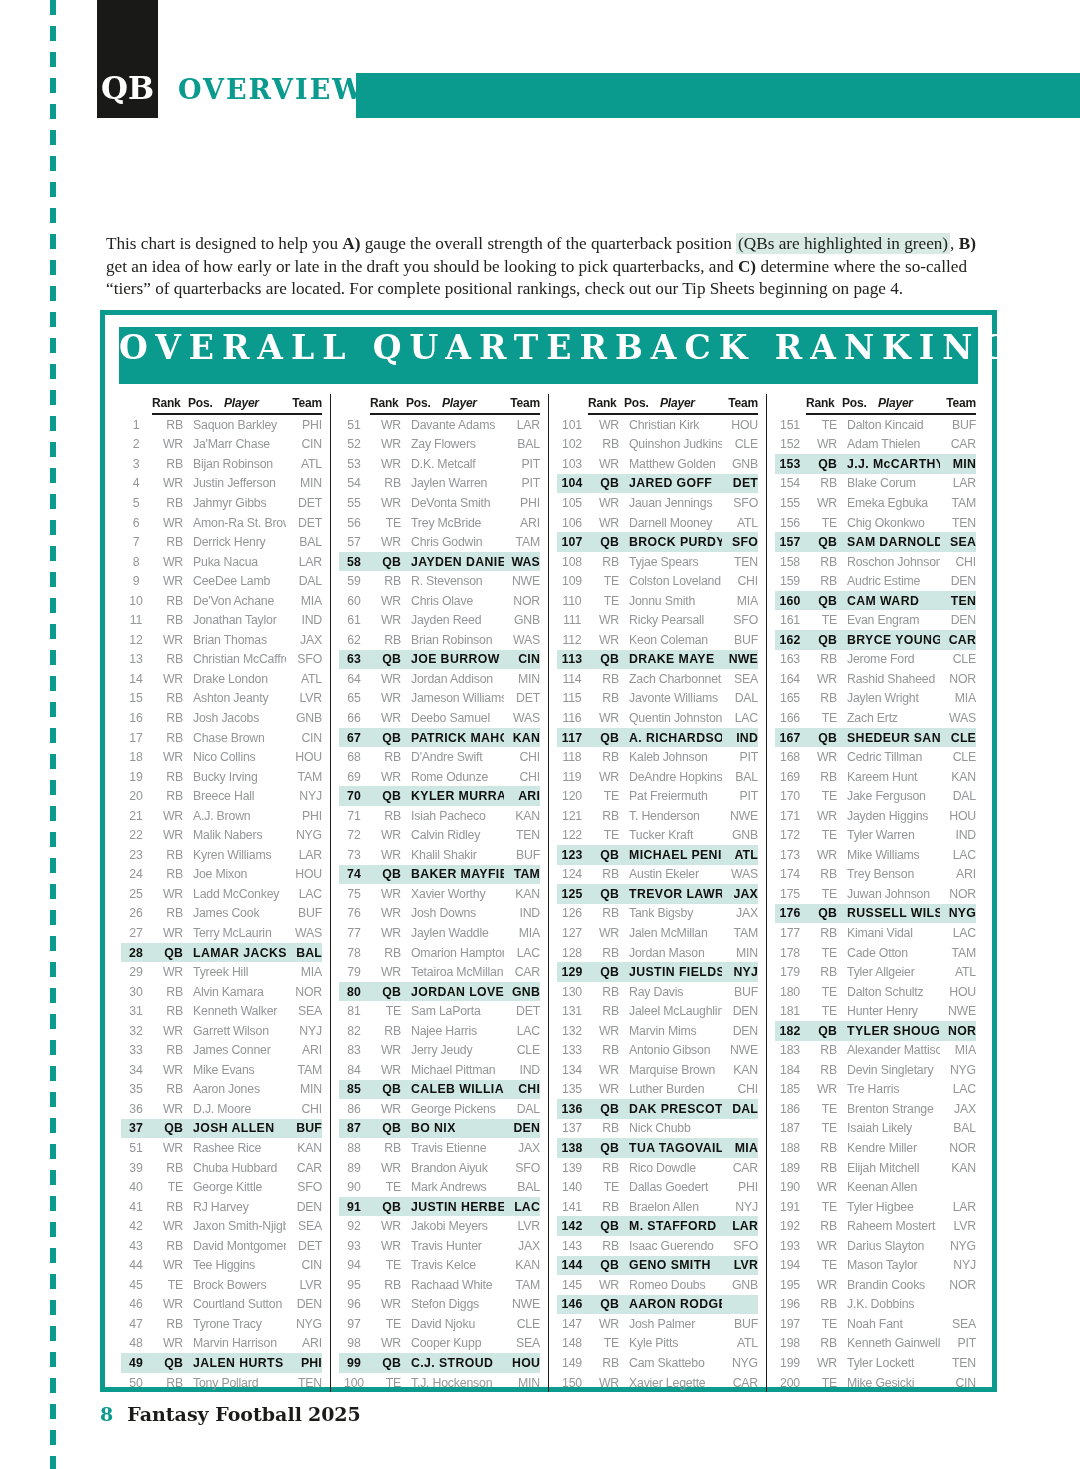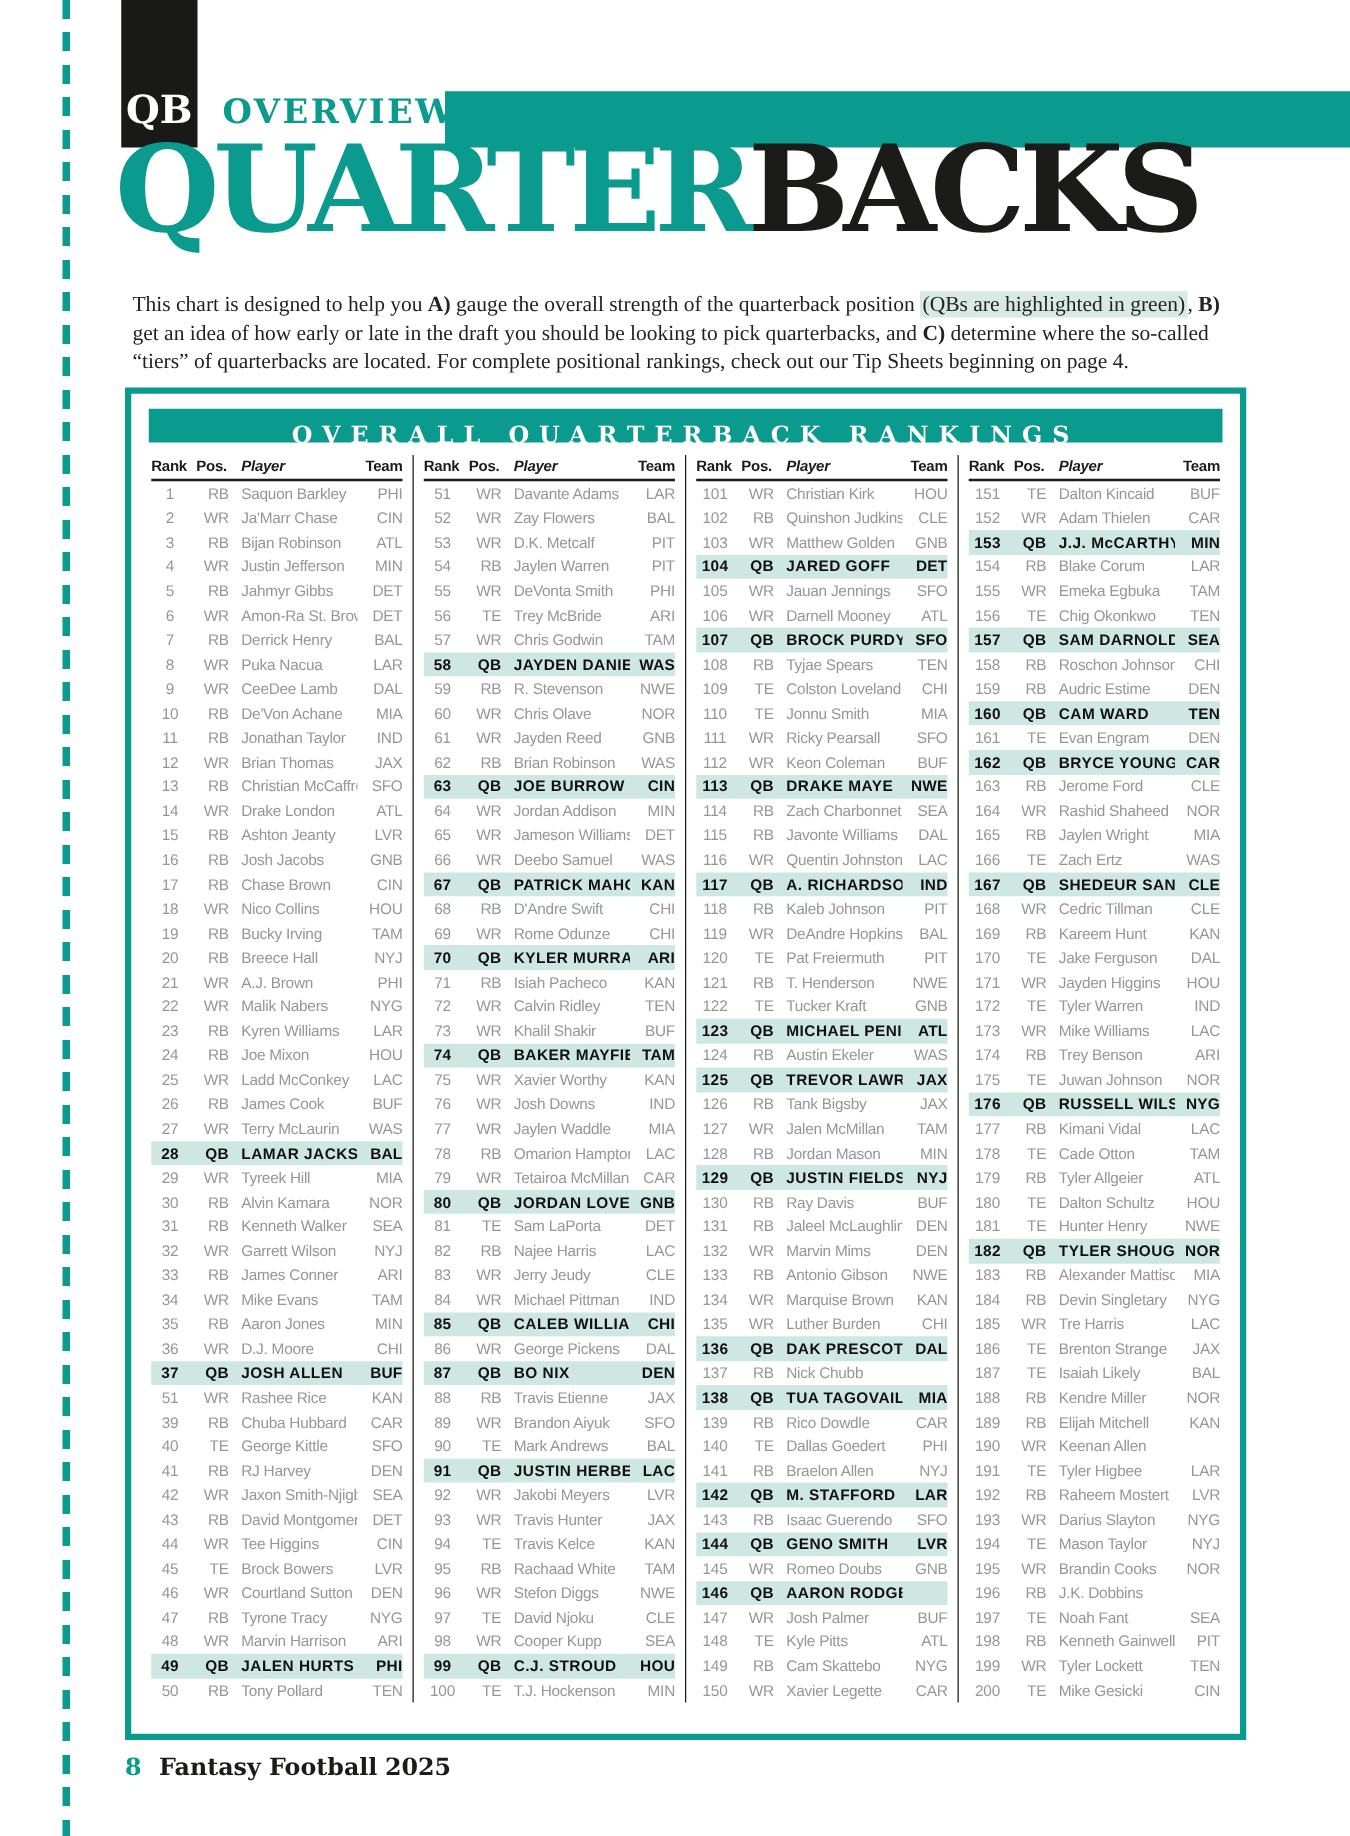--- a/index.html
+++ b/index.html
@@ -24,30 +24,30 @@
   .big-title .t2{color:#1b1b19;}
 
   .intro{position:absolute;left:100px;top:227px;width:892px;margin:6px;
     font-family:"Liberation Serif",serif;font-size:17.2px;line-height:22.5px;color:#222220;}
   .intro .b{font-weight:bold;}
   .intro .hl{background:#d8eae3;padding:1px 2px;}
 
   
   .table-box{position:absolute;left:100px;top:310px;width:897px;height:1082px;
     border:5px solid #0a9a8e;box-sizing:border-box;padding:12px 14px 0 14px;background:#fff;}
-  .table-title{background:#0a9a8e;color:#ffffff;height:27px;line-height:42px;text-align:center;
-    font-family:"DejaVu Serif",serif;font-weight:bold;font-size:19px;letter-spacing:8px;white-space:nowrap;}
+  .table-title{background:#0a9a8e;color:#ffffff;height:57px;line-height:42px;
+    font-family:"DejaVu Serif",serif;font-weight:bold;font-size:33px;letter-spacing:8px;white-space:nowrap;}
   .columns{display:flex;margin-top:10px;}
   .col{flex:1;padding:0 8px;min-width:0;}
   .col + .col{border-left:1.5px solid #1b1b19;}
   .col:first-child{padding-left:2px;}
   .col:last-child{padding-right:2px;}
 
   .col-header{display:flex;align-items:flex-end;font-weight:bold;font-size:12px;color:#1b1b19;
-    border-bottom:2.5px solid #1b1b19;padding:2px 0 3px 0;letter-spacing:-0.2px;}
+    border-bottom:2.5px solid #1b1b19;padding:2px 0 3px 0;letter-spacing:-0.2px;margin-left:31px;}
   .col-header .c1{width:30px;text-align:left;}
   .col-header .c2{width:32px;text-align:left;padding-left:6px;box-sizing:border-box;}
   .col-header .c3{flex:1;padding-left:10px;font-style:italic;}
   .col-header .c4{width:36px;text-align:right;}
 
   .row{display:flex;align-items:center;height:19.55px;font-size:12.3px;color:#949697;
     letter-spacing:-0.2px;white-space:nowrap;}
   .row .rank{width:30px;text-align:center;}
   .row .pos{width:32px;text-align:right;}
   .row .player{flex:1;padding-left:10px;overflow:hidden;}
@@ -67,21 +67,20 @@
 
 <div class="page">
   <div class="dash-line"></div>
 
   <div class="qb-box">
     <span>QB</span>
   </div>
   <div class="kicker">OVERVIEW</div>
   <div class="teal-bar"></div>
 
-  <h1 class="big-title"><span class="t1">QUARTER</span><span class="t2">BACKS</span></h1>
 
   <p class="intro"><span>This chart is designed to help you </span><span class="b">A)</span><span> gauge the overall strength of the quarterback position </span><span class="hl">(QBs are highlighted in green)</span><span>, </span><span class="b">B)</span><span> get an idea of how early or late in the draft you should be looking to pick quarterbacks, and </span><span class="b">C)</span><span> determine where the so-called “tiers” of quarterbacks are located. For complete positional rankings, check out our Tip Sheets beginning on page 4.</span></p>
 
   <section class="table-box">
     <div class="table-title">OVERALL QUARTERBACK RANKINGS</div>
     <div class="columns" id="columns">
         <div class="col">
           <div class="col-header">
             <span class="c1">Rank</span>
             <span class="c2">Pos.</span>

